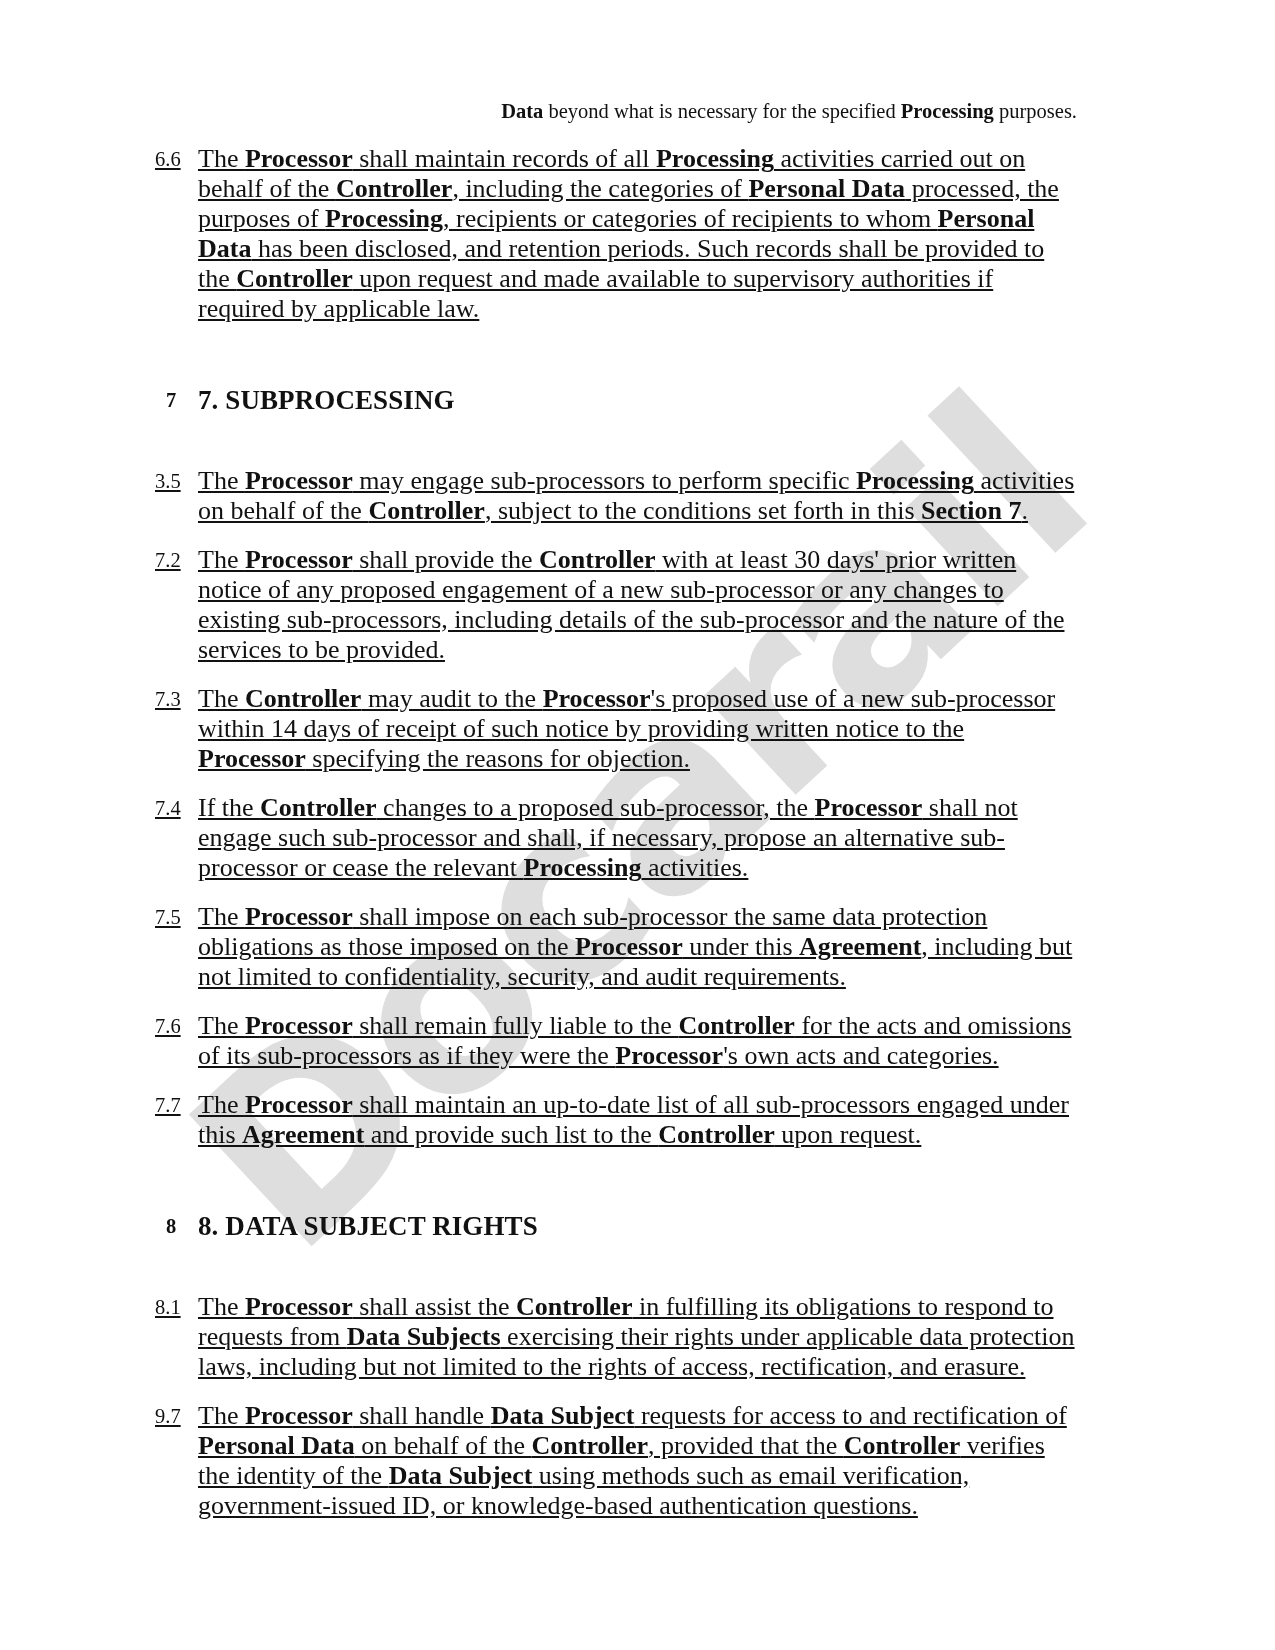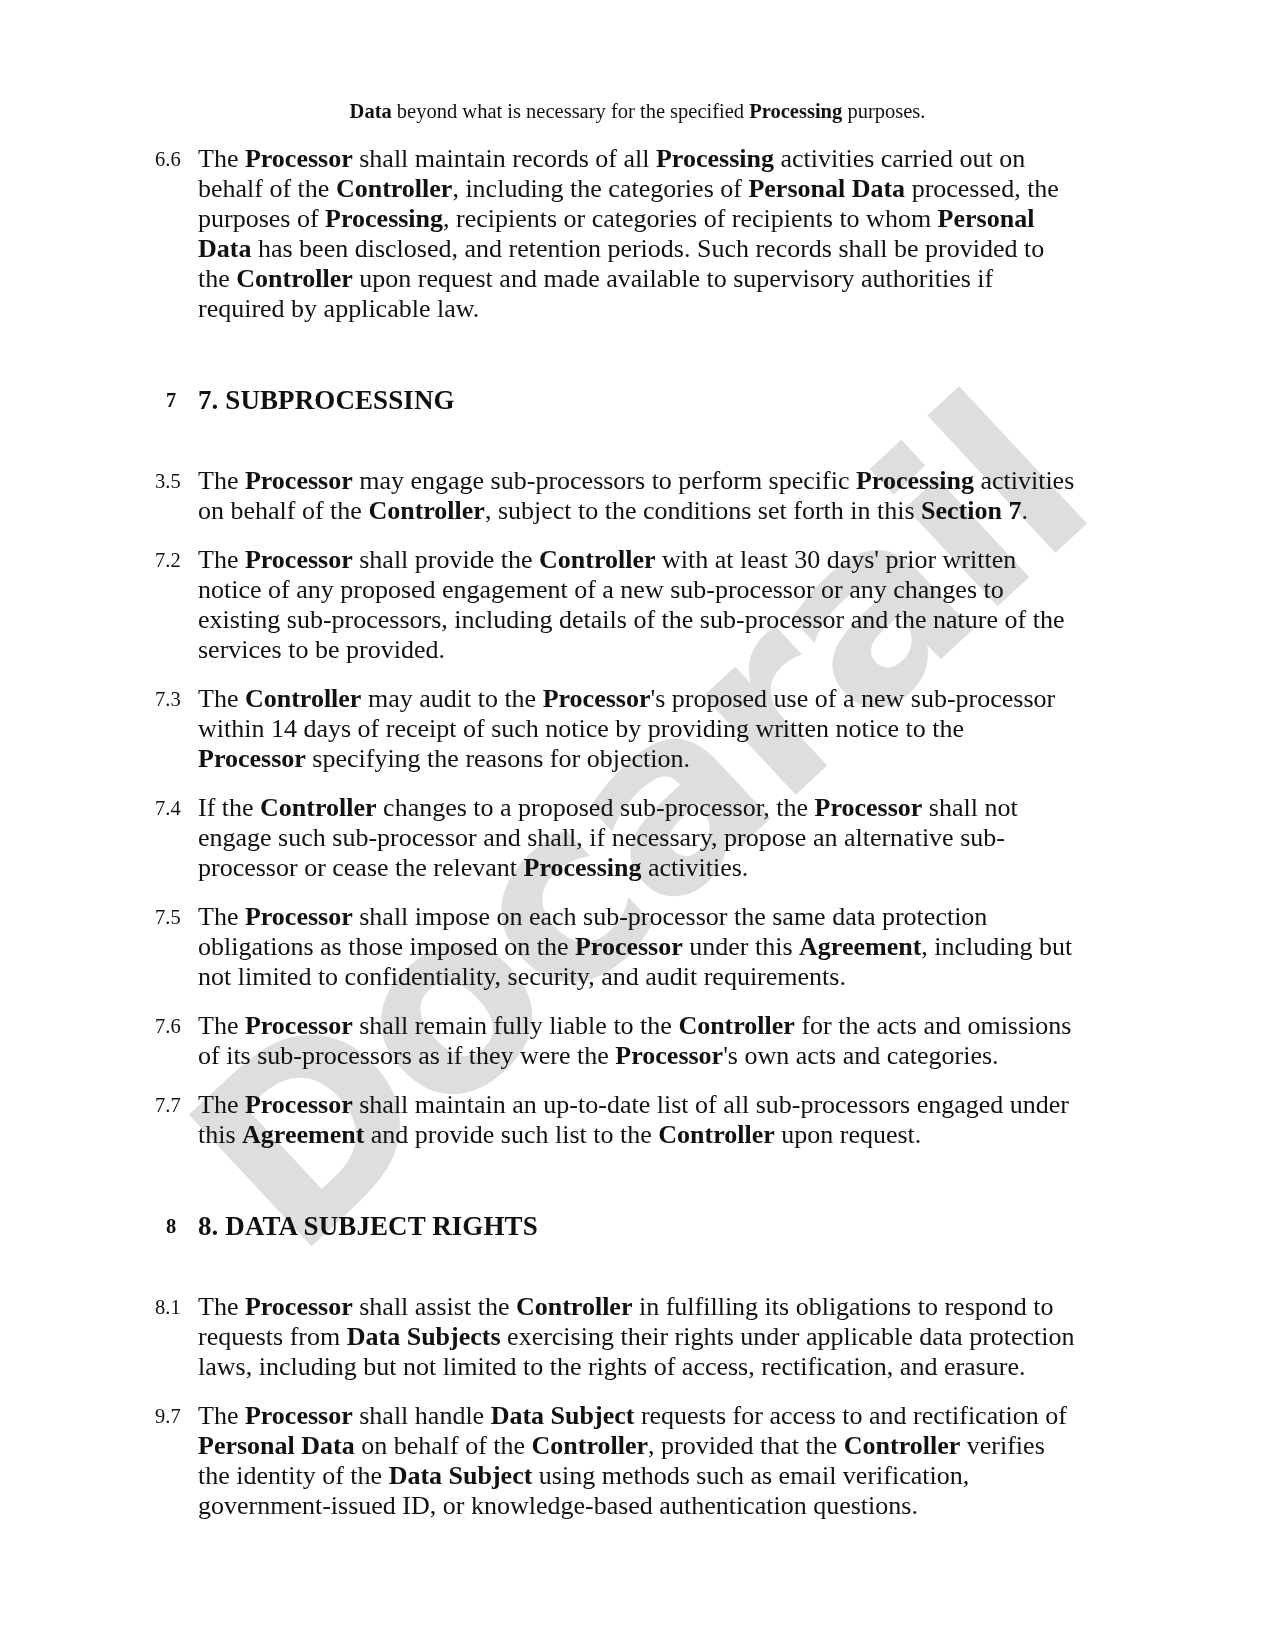--- a/index.html
+++ b/index.html
@@ -53,29 +53,30 @@
   .doc-body {
     position: relative;
   }
 
   
   .cont-para {
     margin: 0 0 18px 0;
     padding-left: 43px;
     font-size: 20.5px;
     line-height: 30px;
-    text-align: center;
+    text-align: right;
     max-width: 880px;
   }
 
   
   .clause {
     display: flex;
     align-items: flex-start;
     margin: 0 0 19px 0;
+    text-decoration: underline;
   }
   .clause-num {
     flex: 0 0 43px;
     font-size: 20.5px;
     line-height: 30px;
     text-align: left;
     white-space: nowrap;
   }
   .clause-text {
     flex: 1 1 auto;

